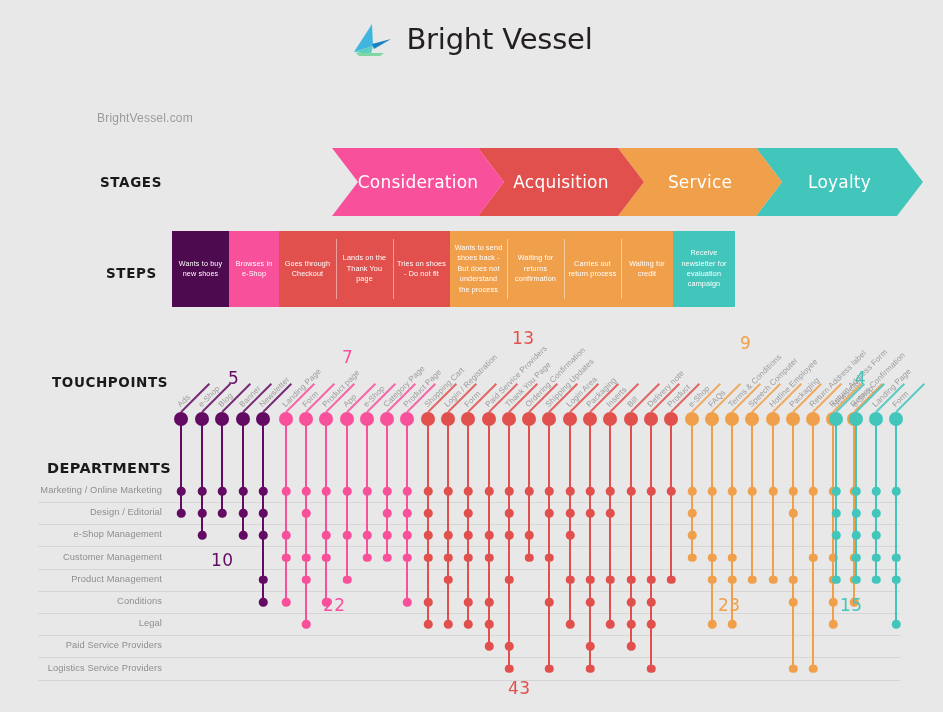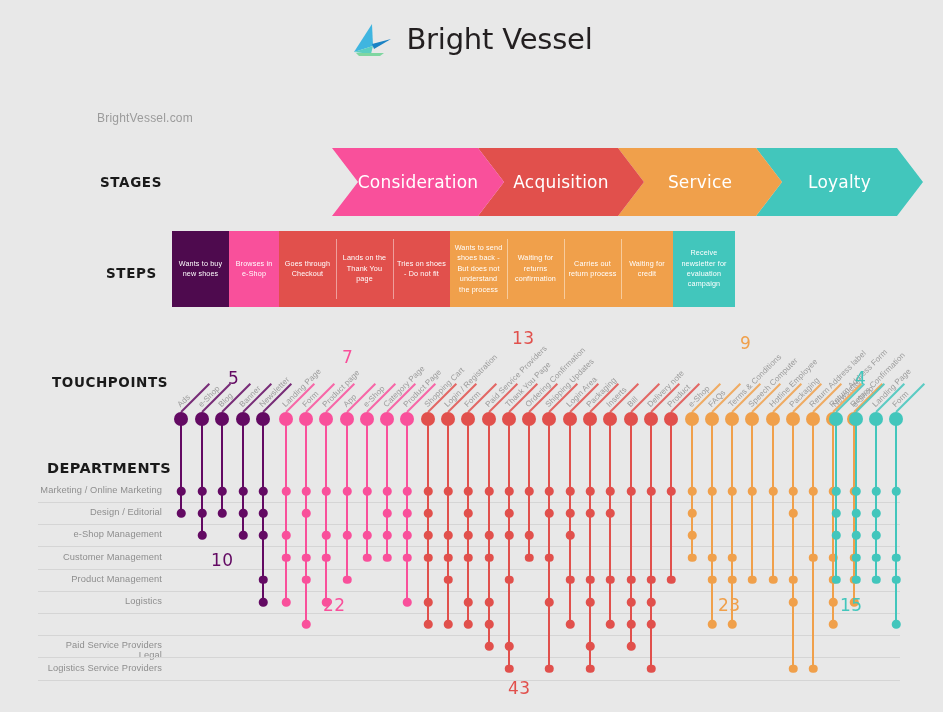--- a/index.html
+++ b/index.html
@@ -186,23 +186,23 @@
       <div class="dept-name" style="top: 165px; right: 781px;">Marketing / Online Marketing</div>
       <div class="grid-line" style="top: 204.2px;"></div>
       <div class="dept-name" style="top: 187.2px; right: 781px;">Design / Editorial</div>
       <div class="grid-line" style="top: 226.4px;"></div>
       <div class="dept-name" style="top: 209.4px; right: 781px;">e-Shop Management</div>
       <div class="grid-line" style="top: 248.6px;"></div>
       <div class="dept-name" style="top: 231.6px; right: 781px;">Customer Management</div>
       <div class="grid-line" style="top: 270.8px;"></div>
       <div class="dept-name" style="top: 253.8px; right: 781px;">Product Management</div>
       <div class="grid-line" style="top: 293px;"></div>
-      <div class="dept-name" style="top: 276px; right: 781px;">Logistics</div>
+      <div class="dept-name" style="top: 276px; right: 781px;">Conditions</div>
       <div class="grid-line" style="top: 315.2px;"></div>
-      <div class="dept-name" style="top: 298.2px; right: 781px; margin-top: 32px;">Legal</div>
+      <div class="dept-name" style="top: 298.2px; right: 781px;">Legal</div>
       <div class="grid-line" style="top: 337.4px;"></div>
       <div class="dept-name" style="top: 320.4px; right: 781px;">Paid Service Providers</div>
       <div class="grid-line" style="top: 359.6px;"></div>
       <div class="dept-name" style="top: 342.6px; right: 781px;">Logistics Service Providers</div>
       <div class="tp-col" style="left: 151px; width: 60px; height: 392px;">
         <div style="position: absolute; left: 0px; top: 0px; width: 60px; height: 92px;">
           <div class="tp-tick" style="background: rgb(99, 10, 99); opacity: 0.85;"></div>
           <div class="tp-text" style="left: 52%; bottom: 3px;">Ads</div>
         </div>
         <div class="tp-stem" style="background: rgb(99, 10, 99); height: 96.2px;"></div>

